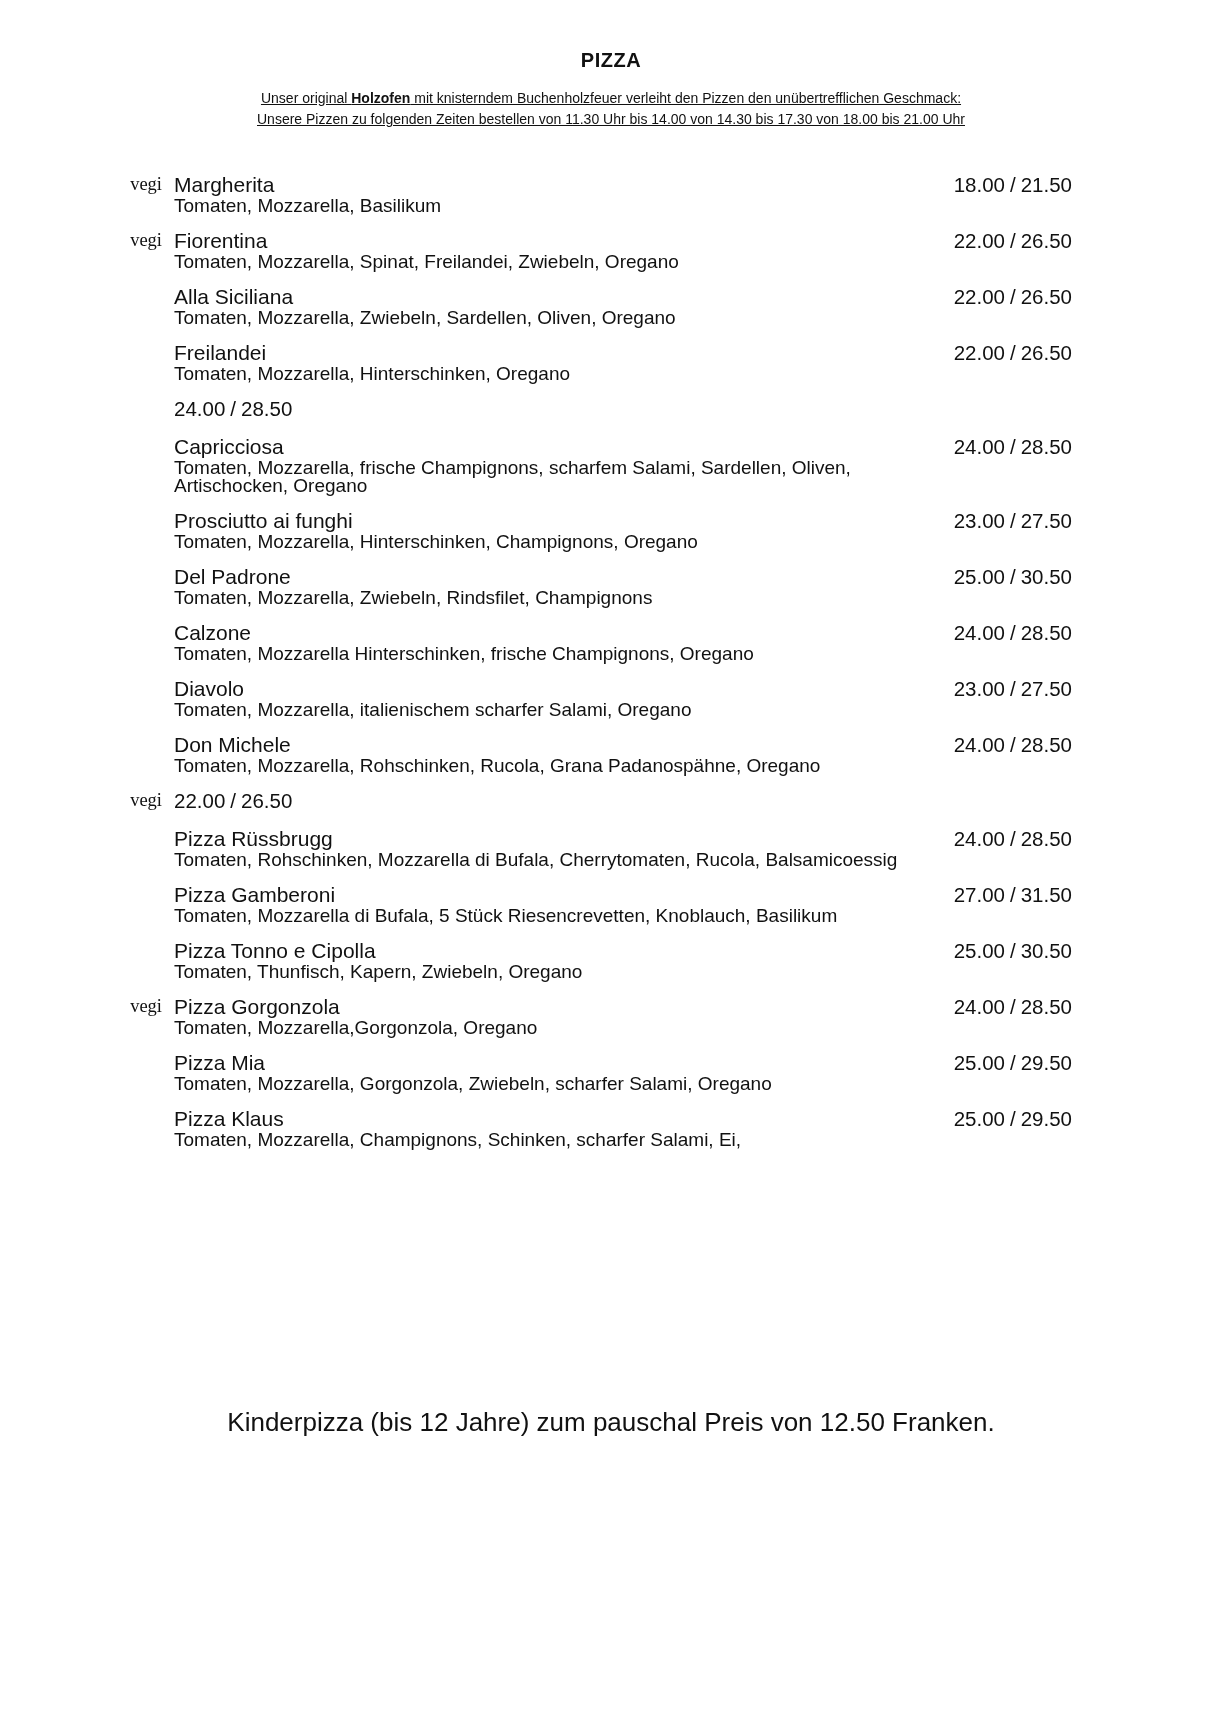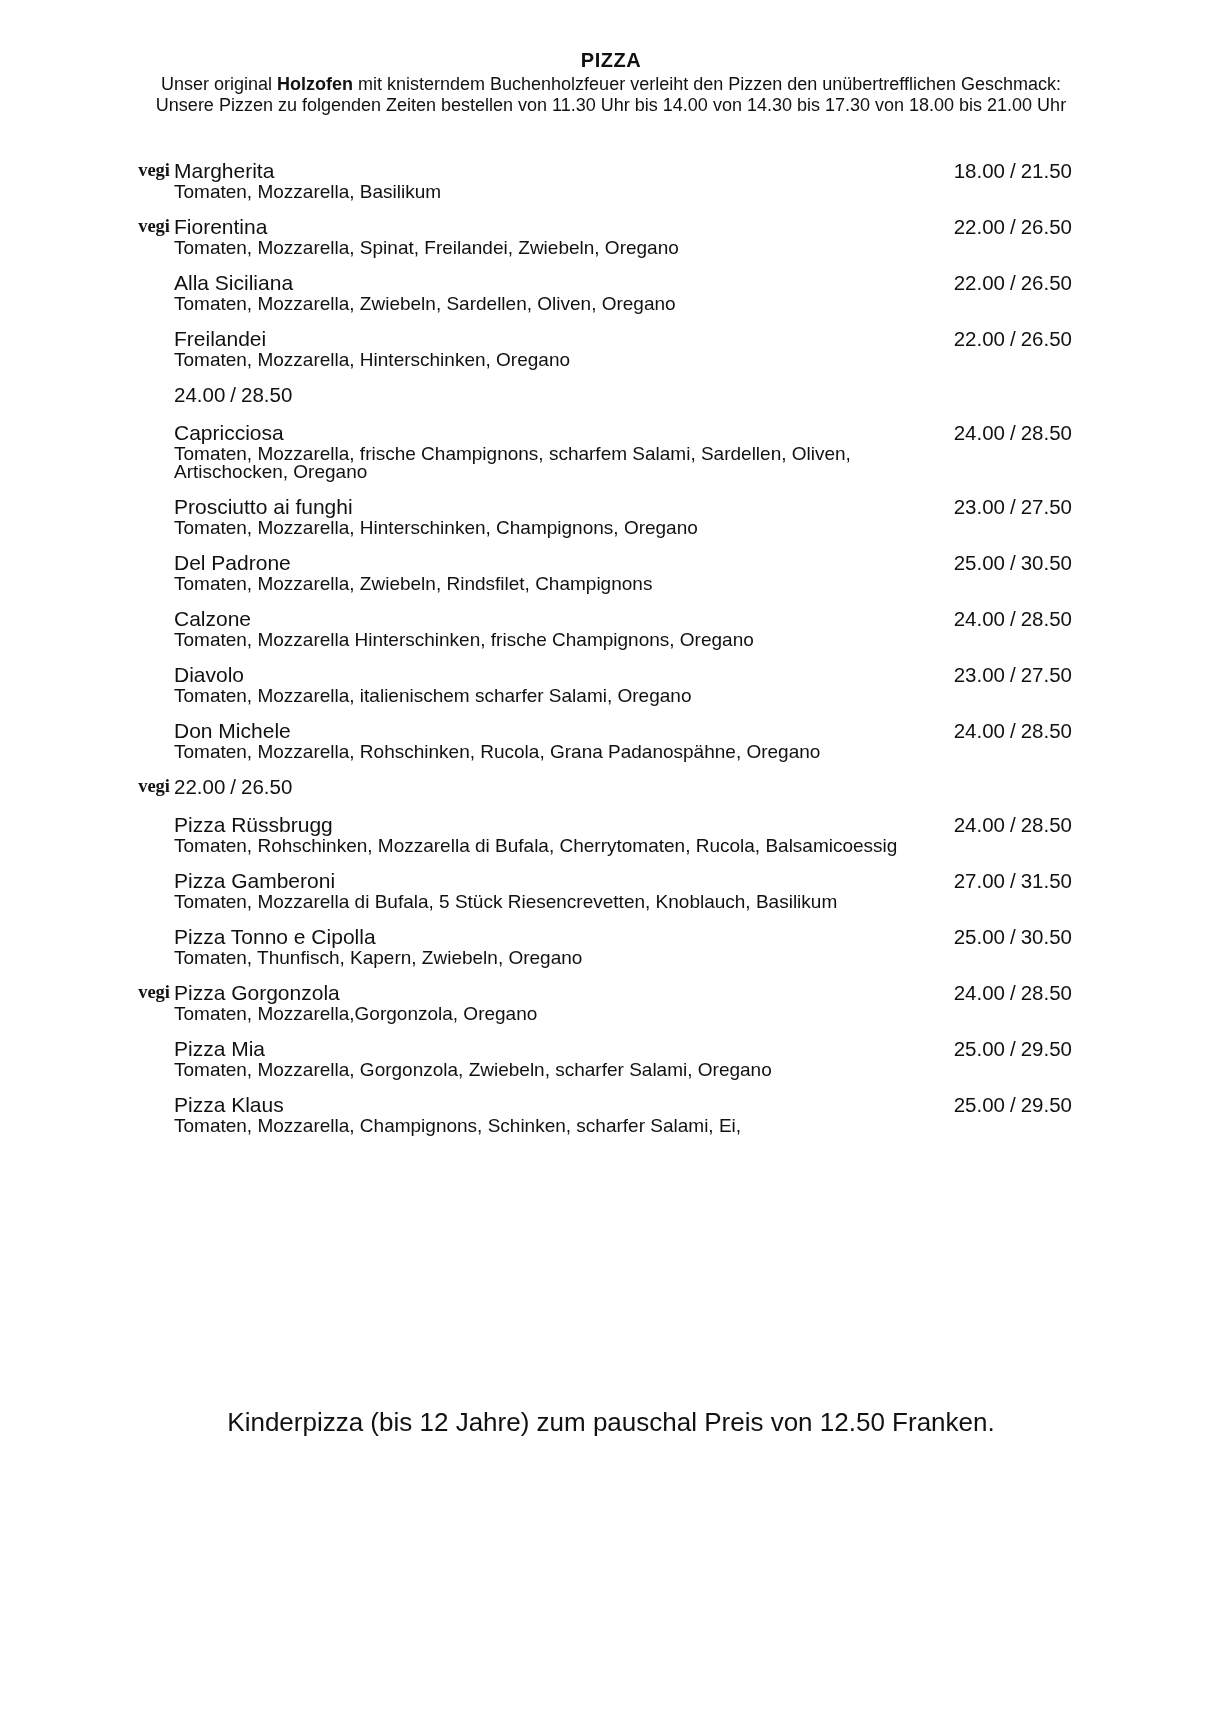--- a/index.html
+++ b/index.html
@@ -19,46 +19,46 @@
     text-align: center;
   }
   .page-title {
     font-size: 20px;
     font-weight: 700;
     letter-spacing: 0.5px;
     line-height: 25px;
     color: #111111;
   }
   .intro {
-    margin-top: 1px;
-    font-size: 18px;
+    margin-top: 15px;
+    font-size: 14px;
     line-height: 21px;
     color: #111111;
+    text-decoration: underline;
   }
   .intro b { font-weight: 700; }
   
   .menu {
     margin-top: 42px;
   }
   .item {
     display: flex;
     align-items: flex-start;
     padding-right: 150px;
     margin-bottom: 13px;
   }
   .gutter {
     width: 174px;
-    padding-right: 4px;
+    padding-right: 12px;
     flex: 0 0 auto;
     text-align: right;
     font-family: "Liberation Serif", serif;
     font-size: 18.5px;
     line-height: 25px;
     color: #111111;
-    font-weight: bold;
   }
   .content { flex: 1 1 auto; min-width: 0; }
   .name {
     font-size: 21px;
     line-height: 25px;
     color: #111111;
   }
   .desc {
     font-size: 19px;
     line-height: 18px;

